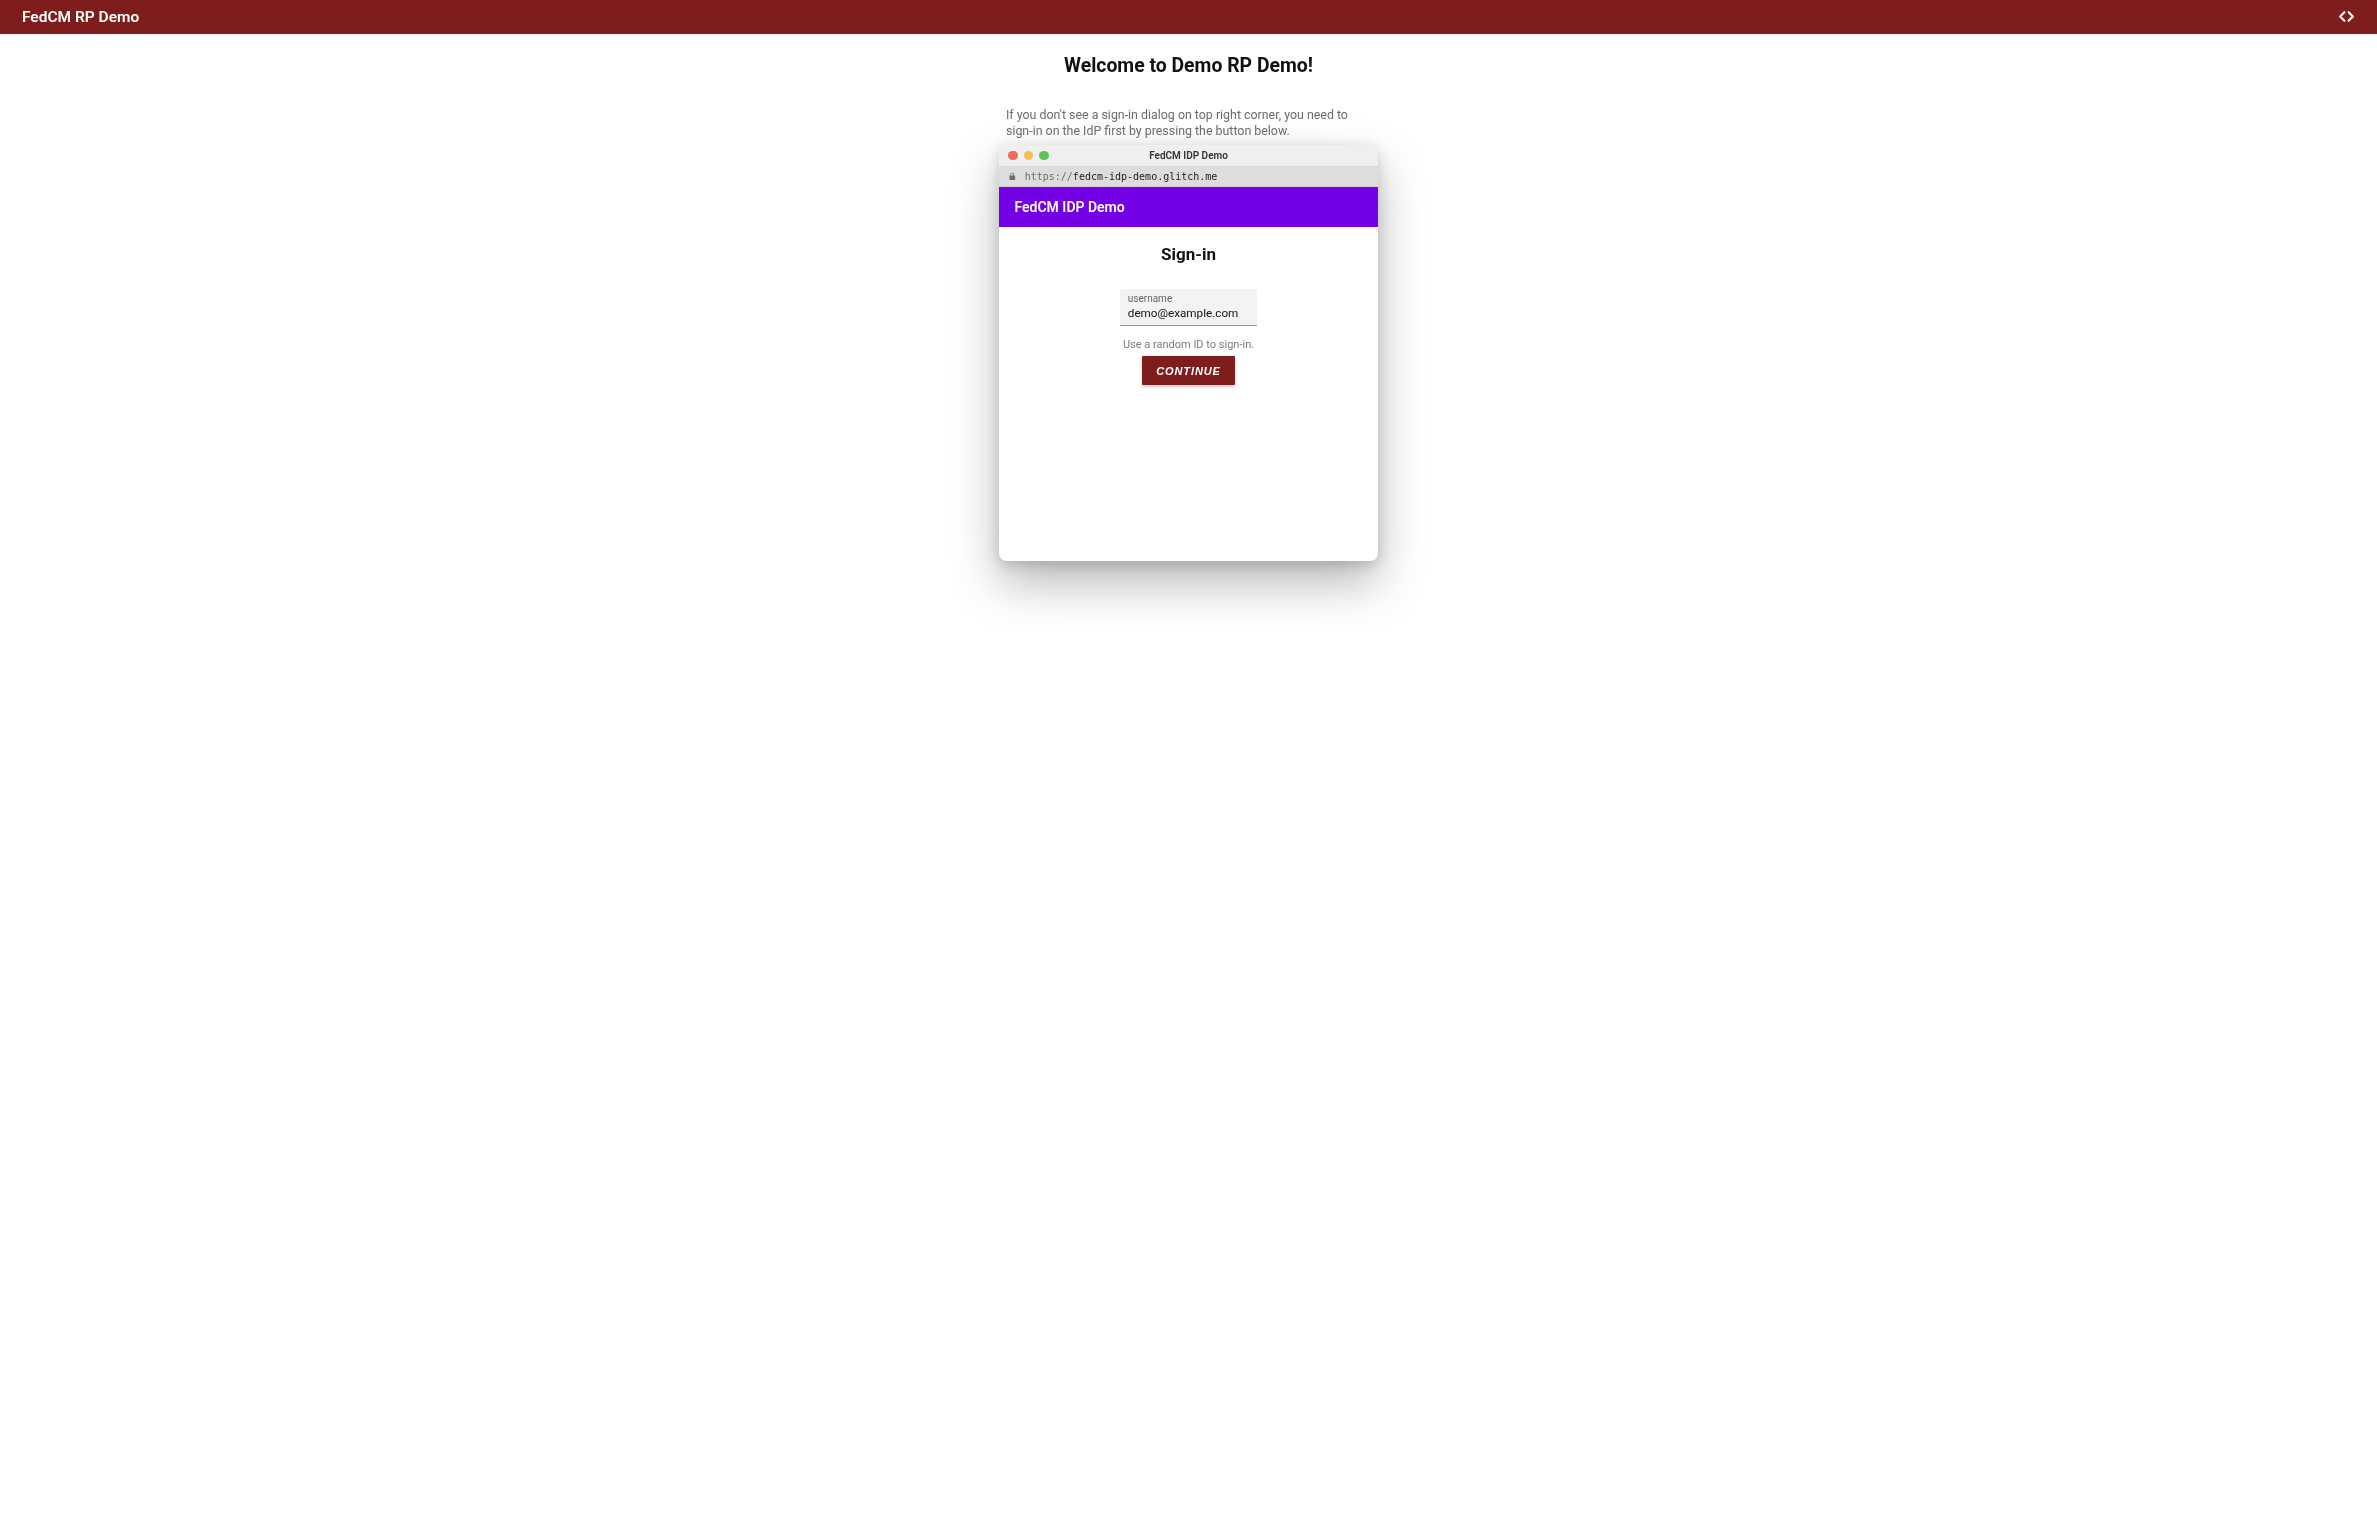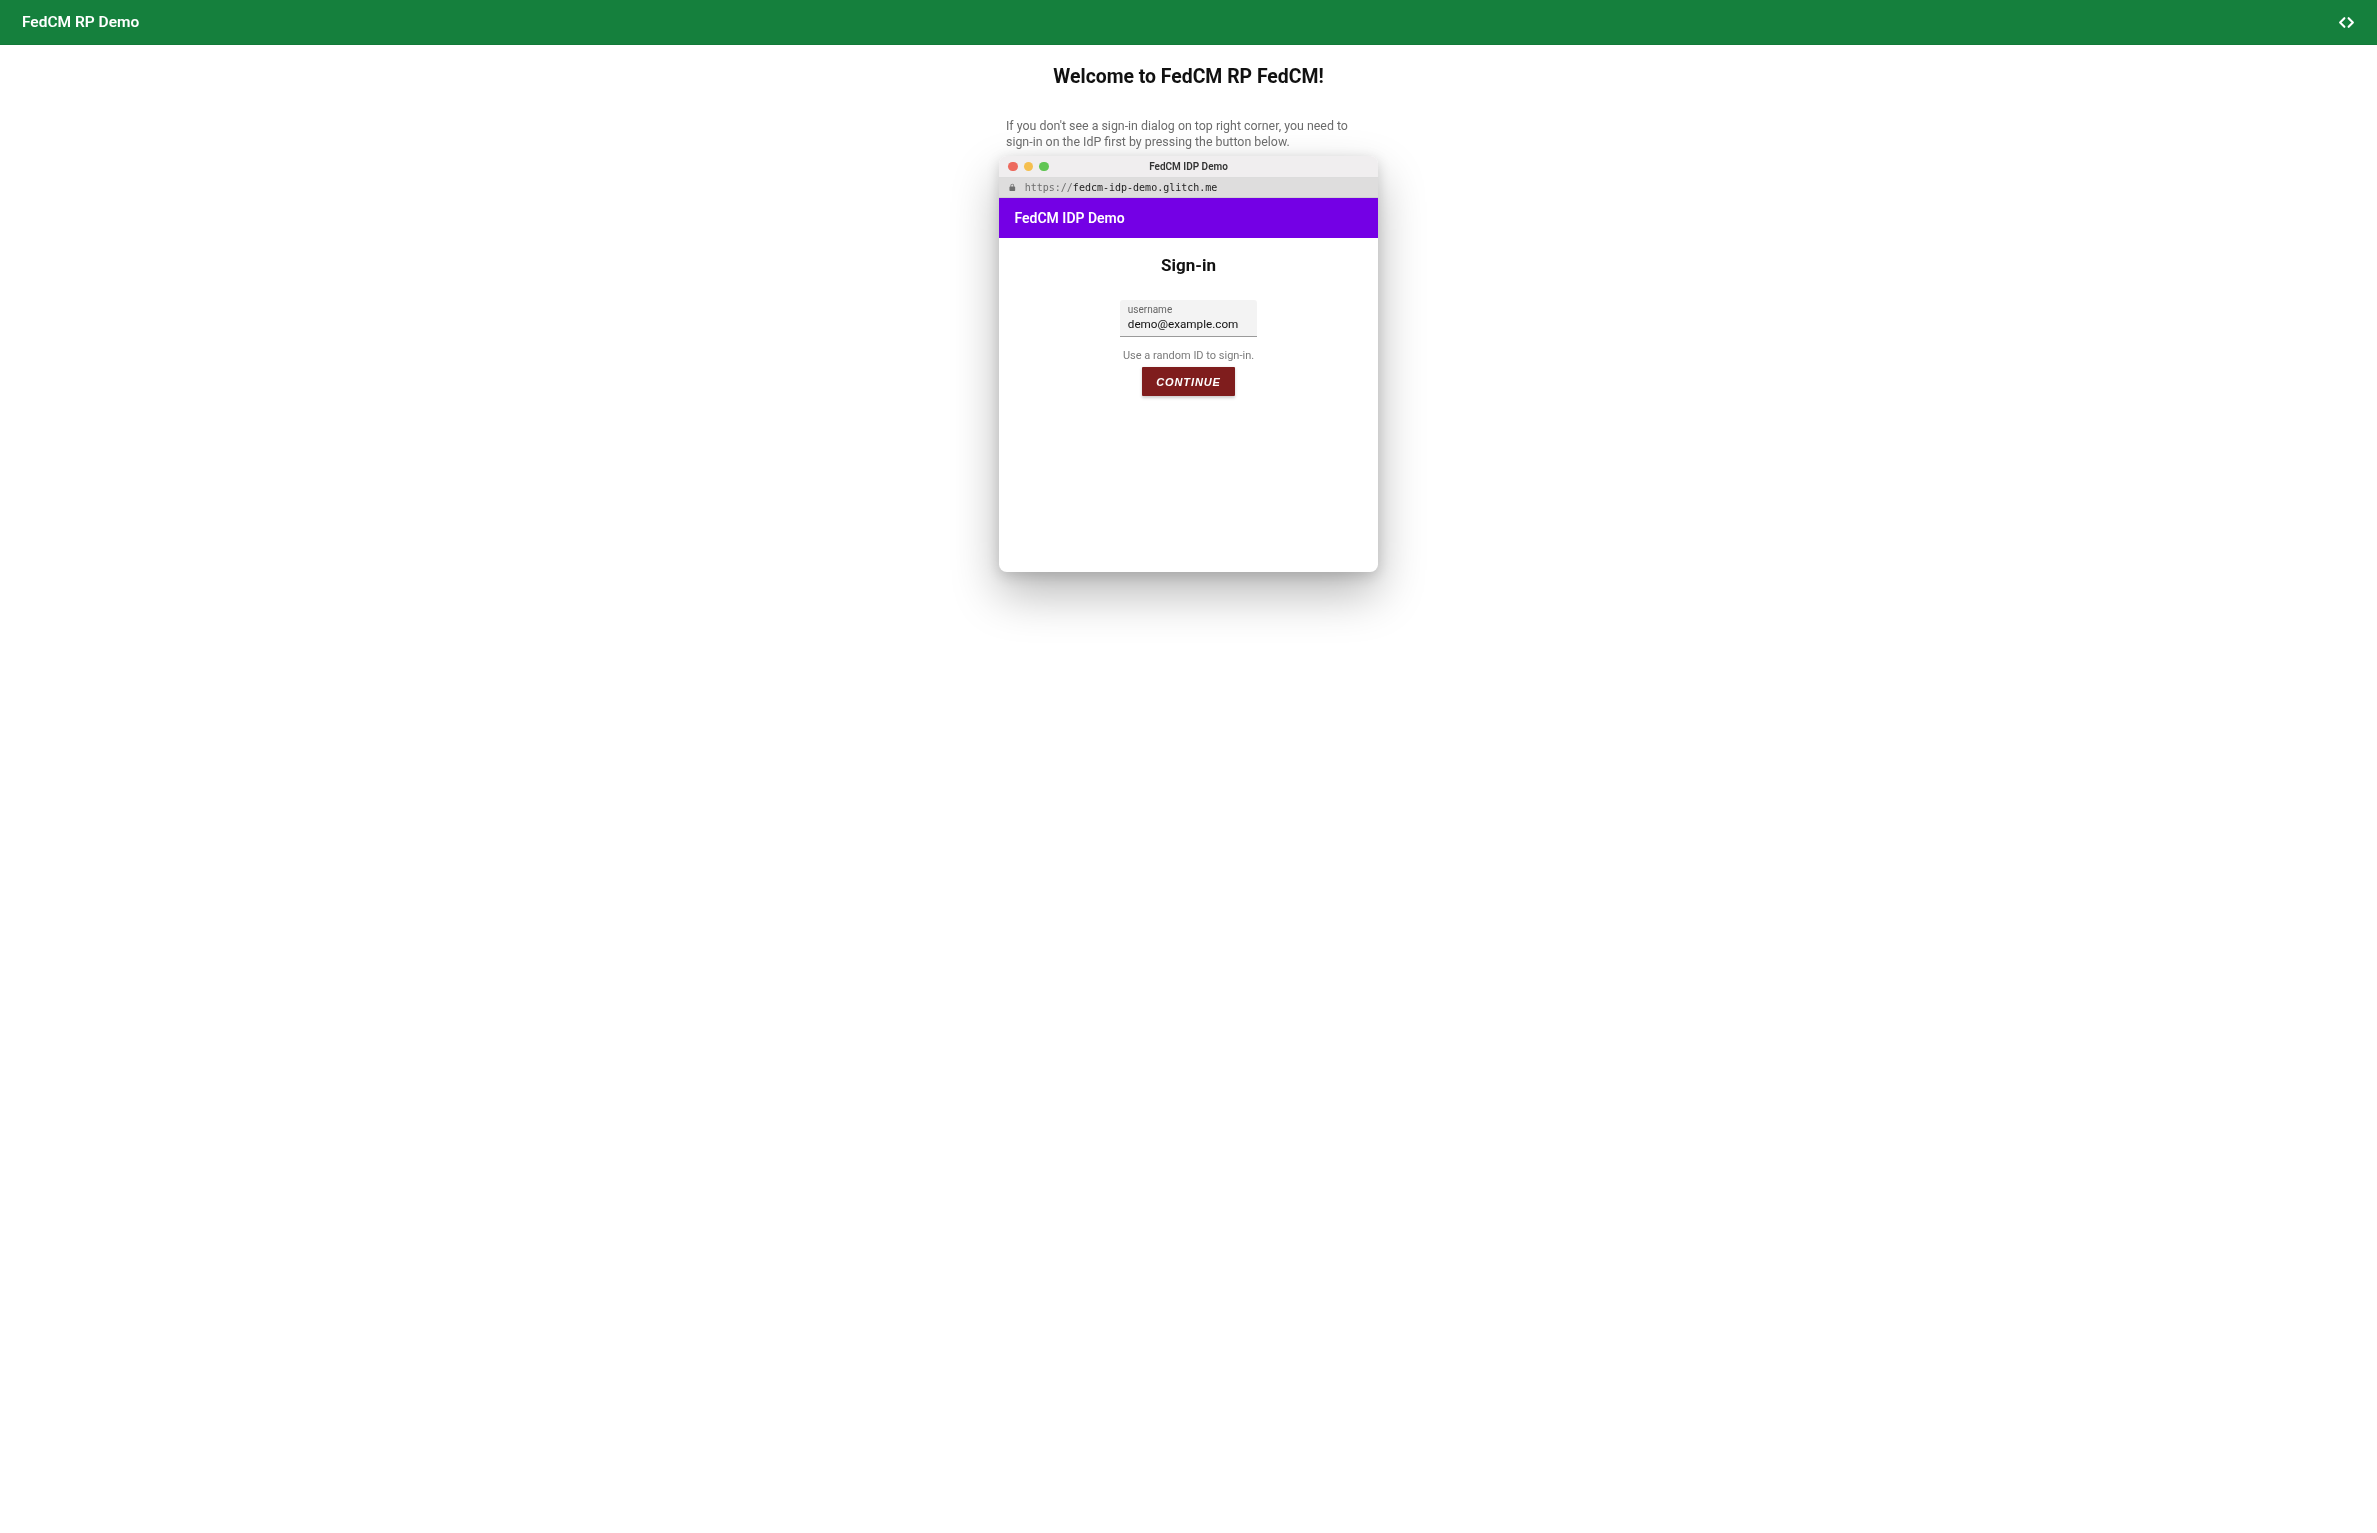--- a/index.html
+++ b/index.html
@@ -7,22 +7,22 @@
       margin: 0;
       padding: 0;
     }
     body {
       font-family: -apple-system, BlinkMacSystemFont, "Segoe UI", Roboto, Helvetica, Arial, sans-serif;
       background: #ffffff;
       width: 100%;
       min-height: 100vh;
     }
     .outer-header {
-      background: #15803d;
-      height: 45px;
+      background: #7f1d1d;
+      height: 34px;
       display: flex;
       align-items: center;
       justify-content: space-between;
       padding: 7px 22px;
       border-bottom: 0.8px solid rgba(0,0,0,0.05);
     }
     .outer-header-title {
       color: #ffffff;
       font-size: 15.5px;
       font-weight: 600;
@@ -195,21 +195,21 @@
   <div class="outer-header-title">FedCM RP Demo</div>
   <div class="code-icon">
     <svg viewBox="0 0 24 24" fill="none" stroke="currentColor" stroke-width="3" stroke-linecap="round" stroke-linejoin="round">
       <polyline points="9 6 3 12 9 18"></polyline>
       <polyline points="15 6 21 12 15 18"></polyline>
     </svg>
   </div>
 </header>
 
 <div class="page-content">
-  <h1 class="welcome-heading">Welcome to FedCM RP FedCM!</h1>
+  <h1 class="welcome-heading">Welcome to Demo RP Demo!</h1>
   <p class="intro-text">If you don't see a sign-in dialog on top right corner, you need to sign-in on the IdP first by pressing the button below.</p>
 
   <div class="popup-window">
     <div class="popup-titlebar">
       <div class="traffic-lights">
         <div class="tl-dot tl-red"></div>
         <div class="tl-dot tl-yellow"></div>
         <div class="tl-dot tl-green"></div>
       </div>
       <div class="popup-title">FedCM IDP Demo</div>

